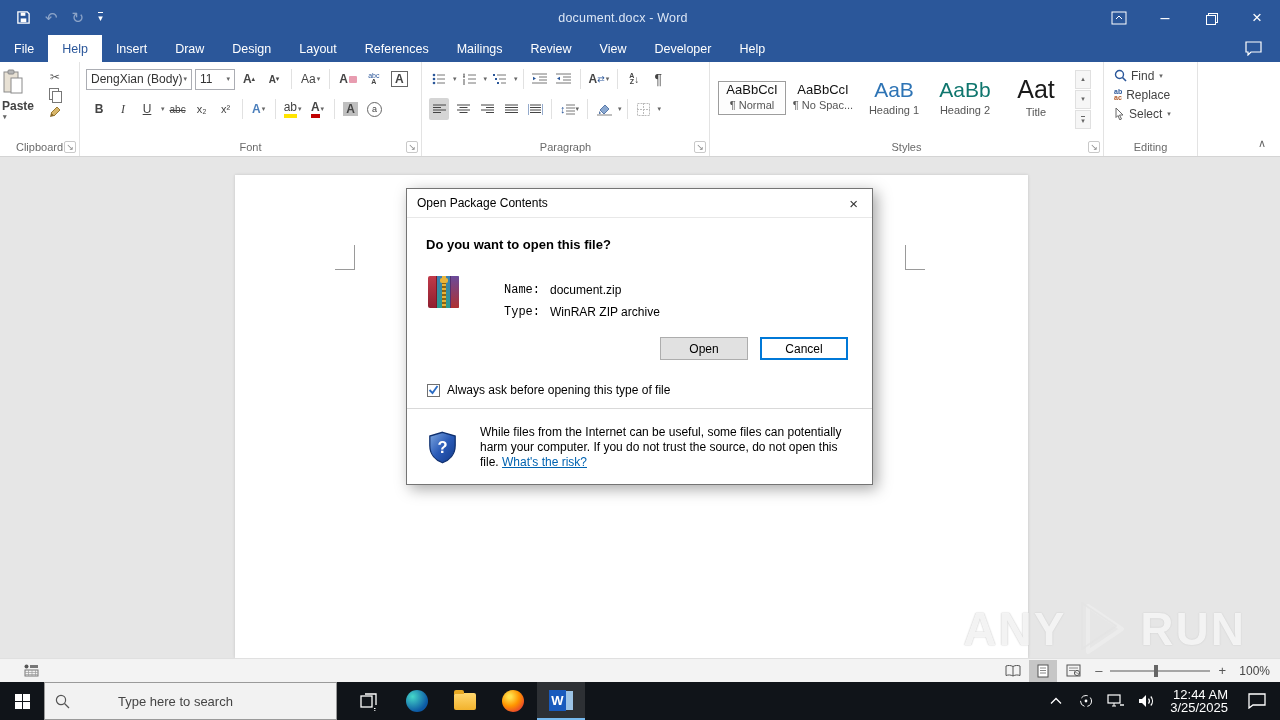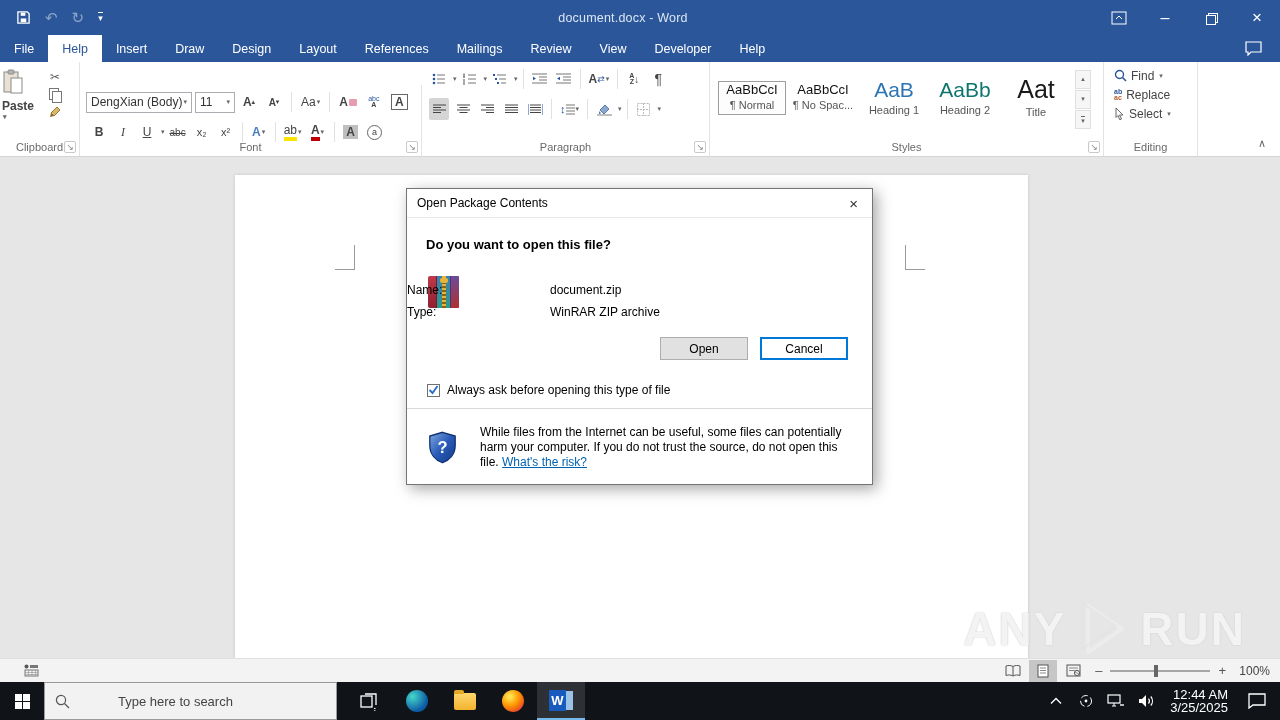--- a/index.html
+++ b/index.html
@@ -45,21 +45,21 @@
   
   .g-clip{width:80px;}
   .clip-body{display:flex;flex:1;}
   .paste-btn{width:40px;display:flex;flex-direction:column;align-items:flex-start;padding-top:3px;font-weight:bold;}
   .paste-btn .lbl{font-size:12px;margin-top:4px;}
   .clip-col{display:flex;flex-direction:column;align-items:center;gap:4px;padding-top:4px;width:26px;}
   .copy-ico{position:relative;width:12px;height:13px;}
   .copy-ico:before{content:"";position:absolute;left:0;top:0;width:8px;height:10px;border:1px solid #777;background:#fff;}
   .copy-ico:after{content:"";position:absolute;left:3px;top:3px;width:8px;height:10px;border:1px solid #777;background:#fff;}
   
-  .g-font{width:342px;margin-top:23px;}
+  .g-font{width:342px;}
   .combo{display:flex;align-items:center;justify-content:space-between;border:1px solid #abadb3;
     background:#fff;height:21px;padding:0 4px;font-size:12px;color:#333;}
   .fx-a{font-weight:bold;}
   .u-yellow{border-bottom:4px solid #ffe400;}
   .u-red{border-bottom:4px solid #c00000;}
   .shadeA{background:#bfbfbf;padding:0 3px;}
   .boxA{border:1px solid #666;padding:0 3px;}
   .circleA{border:1px solid #666;border-radius:50%;width:15px;height:15px;display:inline-flex;
     align-items:center;justify-content:center;font-size:9px;}
   .stack2{display:flex;flex-direction:column;line-height:6px;font-size:7px;align-items:center;}
@@ -106,21 +106,21 @@
   .rar-ico{position:absolute;left:21px;top:87px;width:32px;height:32px;display:flex;border-radius:2px;overflow:hidden;}
   .rar-ico .b1{width:9px;background:linear-gradient(180deg,#c03a4a,#8f1f2f);border-right:1px solid #7a1a26;}
   .rar-ico .b2{width:13px;background:linear-gradient(180deg,#3b7fb5,#2a9d8f);position:relative;}
   .rar-ico .b2:before{content:"";position:absolute;left:50%;top:0;width:4px;height:100%;margin-left:-2px;
     background:repeating-linear-gradient(180deg,#e8b43a 0 2px,#8a6312 2px 4px);}
   .rar-ico .b2:after{content:"";position:absolute;left:50%;top:2px;width:8px;height:5px;margin-left:-4px;
     background:#e8b43a;border-radius:2px;}
   .rar-ico .b3{width:9px;background:linear-gradient(180deg,#6a4b9b,#b03030);border-left:1px solid #55306e;}
   .dlg-fields{position:absolute;left:0;top:90px;width:100%;}
   .dlg-frow{display:flex;height:22px;align-items:center;}
-  .dlg-flabel{width:133px;text-align:left;}
+  .dlg-flabel{width:133px;text-align:right;font-family:Liberation Mono, monospace;}
   .dlg-fvalue{margin-left:10px;}
   .dlg-buttons{position:absolute;left:0;top:148px;width:100%;display:flex;justify-content:flex-end;
     gap:12px;padding-right:24px;}
   .btn{width:88px;height:23px;display:flex;align-items:center;justify-content:center;font-size:12px;}
   .btn-open{background:#e1e1e1;border:1px solid #adadad;}
   .btn-cancel{background:#fff;border:2px solid #0078d7;}
   .dlg-check{position:absolute;left:20px;top:194px;display:flex;align-items:center;gap:7px;}
   .chk{width:13px;height:13px;border:1px solid #707070;background:#fff;display:flex;
     align-items:center;justify-content:center;}
   .dlg-divider{position:absolute;left:0;top:219px;width:100%;height:2px;

